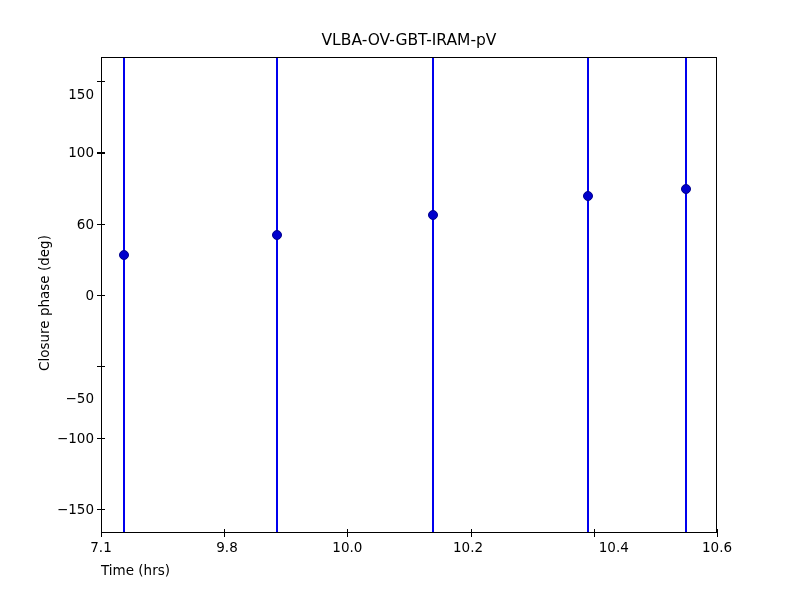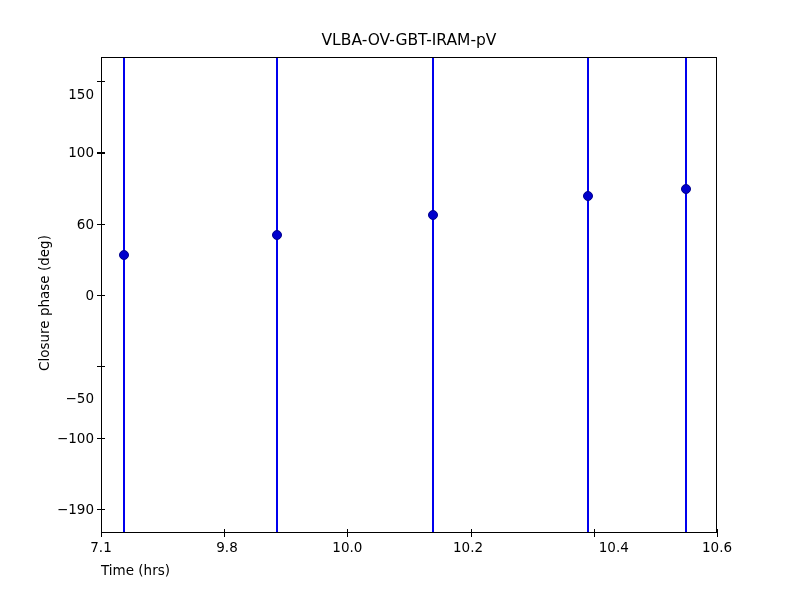--- a/index.html
+++ b/index.html
@@ -152,21 +152,21 @@
       <div class="ytick-mark" style="left: 101px; top: 295px; position: absolute;"></div>
       <div class="ytick-label" style="top: 295px;">0</div>
       <div class="ytick-mark" style="left: 97px; top: 366.257px; position: absolute;"></div>
       <div class="ytick-mark" style="left: 101px; top: 366.257px; position: absolute;"></div>
       <div class="ytick-label" style="top: 366.257px; margin-top: 32px;">−50</div>
       <div class="ytick-mark" style="left: 97px; top: 437.515px; position: absolute;"></div>
       <div class="ytick-mark" style="left: 101px; top: 437.515px; position: absolute;"></div>
       <div class="ytick-label" style="top: 437.515px;">−100</div>
       <div class="ytick-mark" style="left: 97px; top: 508.772px; position: absolute;"></div>
       <div class="ytick-mark" style="left: 101px; top: 508.772px; position: absolute;"></div>
-      <div class="ytick-label" style="top: 508.772px;">−190</div>
+      <div class="ytick-label" style="top: 508.772px;">−150</div>
     </div>
   <div id="xtick-layer">
       <div class="xtick-mark" style="left: 101px;"></div>
       <div class="xtick-mark inner" style="left: 101px;"></div>
       <div class="xtick-label" style="left: 101px;">7.1</div>
       <div class="xtick-mark" style="left: 224.2px;"></div>
       <div class="xtick-mark inner" style="left: 224.2px;"></div>
       <div class="xtick-label" style="left: 227px;">9.8</div>
       <div class="xtick-mark" style="left: 347.4px;"></div>
       <div class="xtick-mark inner" style="left: 347.4px;"></div>

